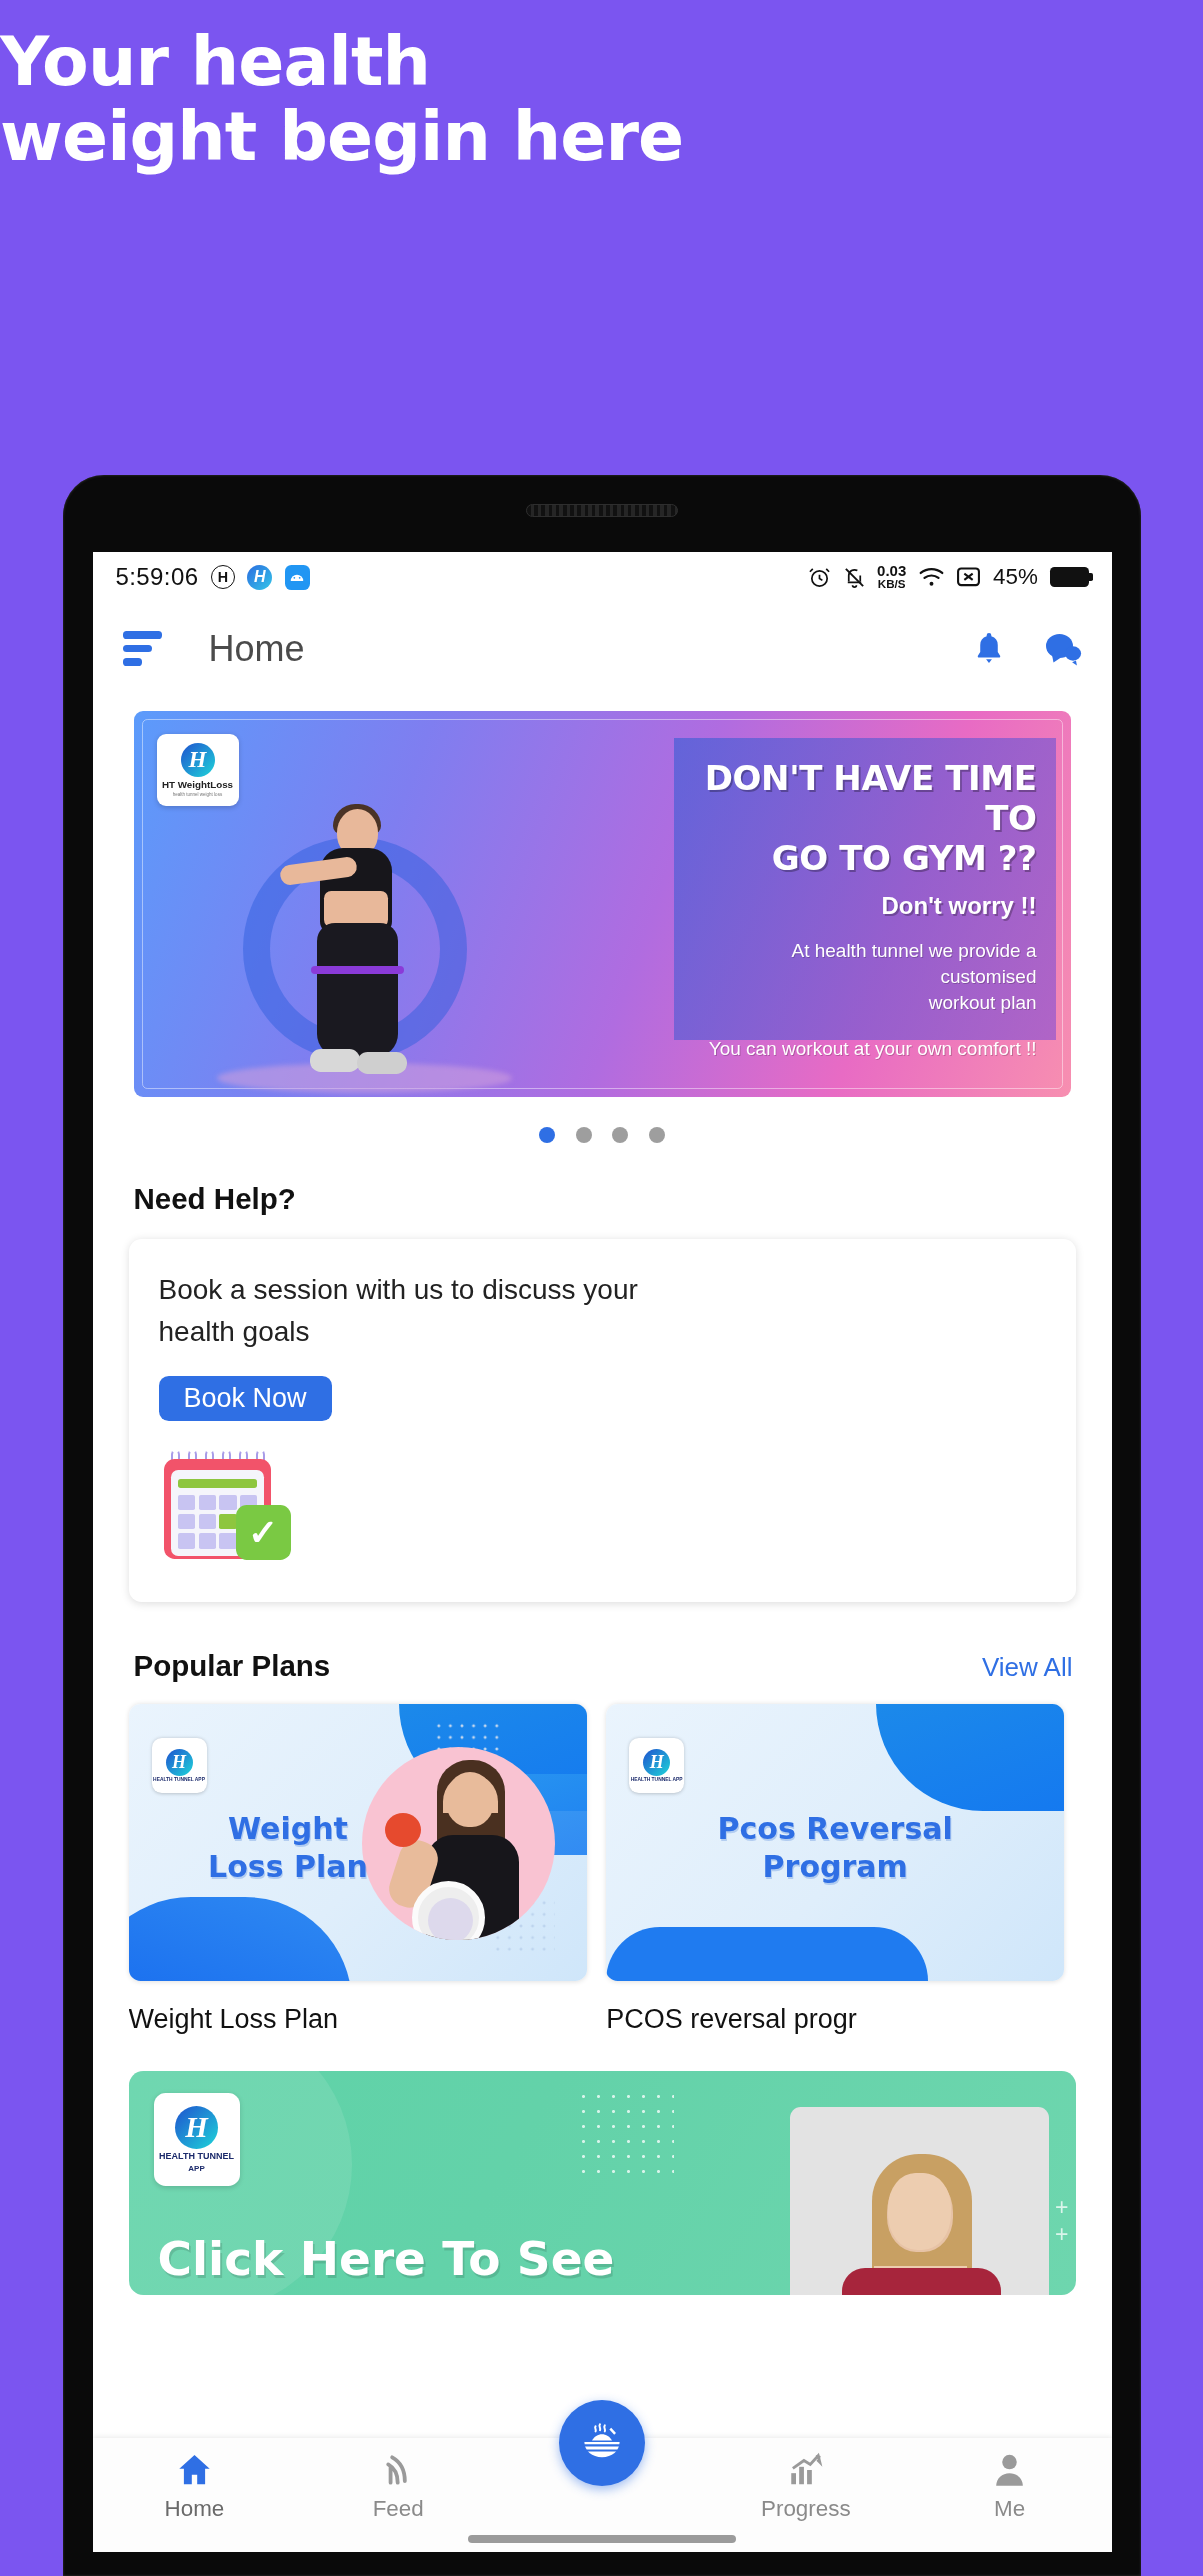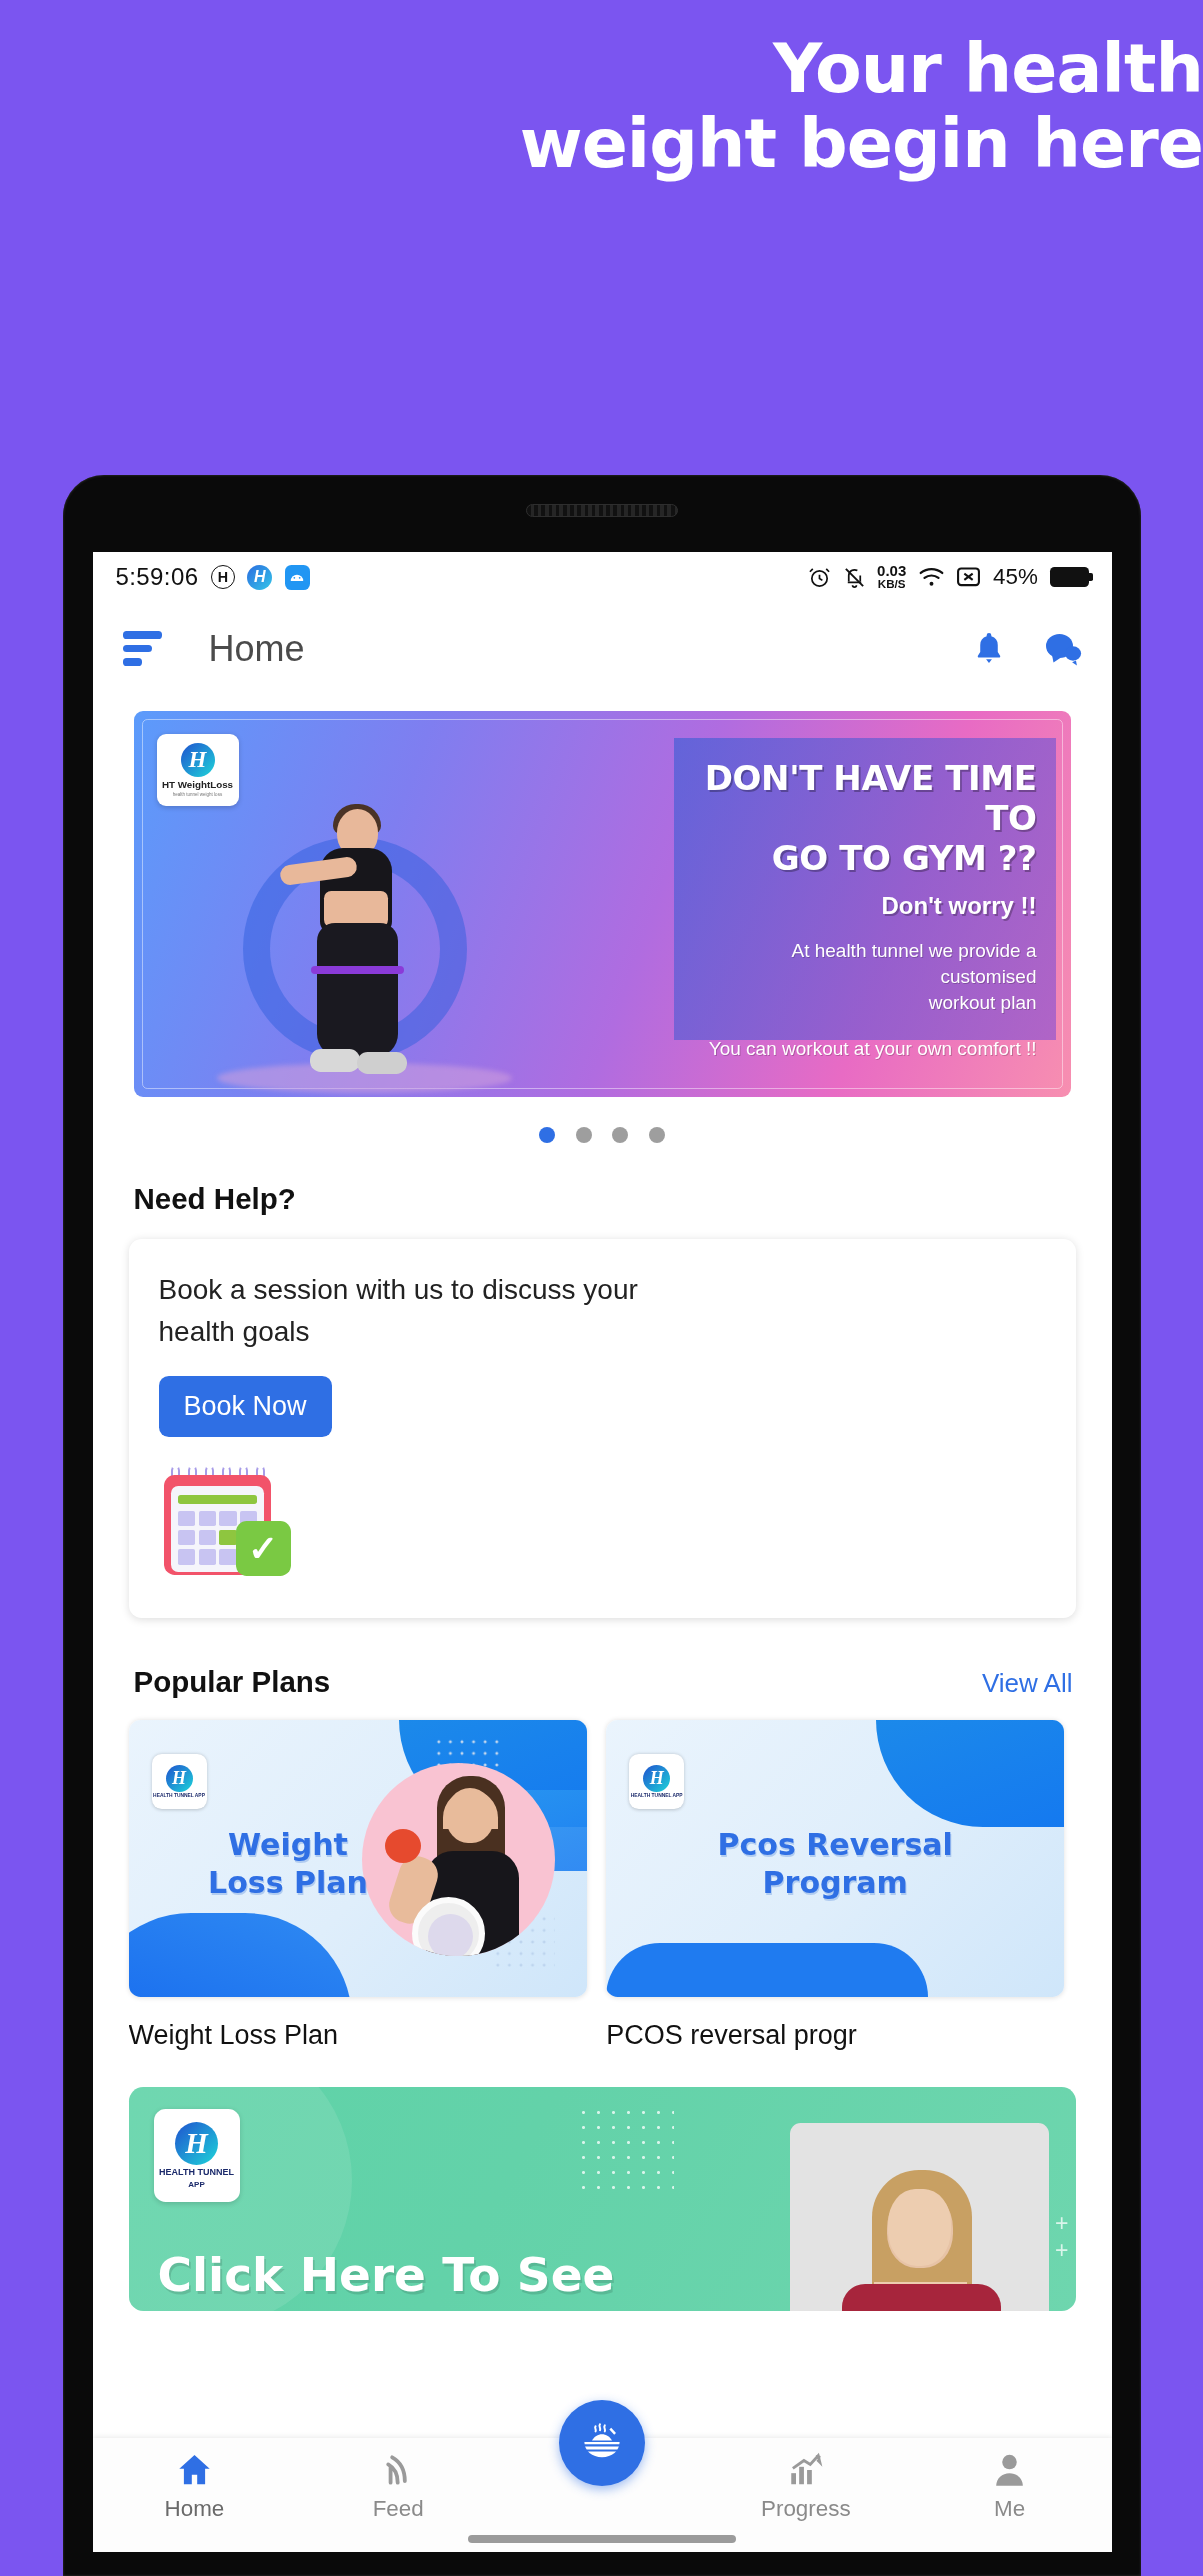--- a/index.html
+++ b/index.html
@@ -6,22 +6,22 @@
   body {
     width: 1203px; height: 2576px;
     background: #7B55F0;
     font-family: "Liberation Sans", sans-serif;
     overflow: hidden;
     position: relative;
   }
 
   
   .promo {
-    text-align: right;
-    padding-top: 31px;
+    text-align: left;
+    padding-top: 24px;
   }
   .promo-line {
     color: #ffffff;
     font-size: 68px;
     font-weight: bold;
     line-height: 75px;
     letter-spacing: -0.9px;
     font-family: "DejaVu Sans", sans-serif;
   }
 
@@ -163,21 +163,21 @@
     padding: 30px 30px 36px 30px;
     display:flex; align-items:flex-start;
     position: relative;
     min-height: 240px;
     flex-direction: column;
   }
   .help-text { flex:1; padding-right:18px; }
   .help-line { font-size:28px;color:#222;line-height:42px; }
   .book-btn {
     margin-top:23px;display:inline-block;background:#2f6fe4;color:#fff;
-    font-size:27px;padding:15px 25px;border-radius:9.8px;border:none;cursor:pointer;
+    font-size:27px;padding:7px 25px;border-radius:9.8px;border:none;cursor:pointer;
     font-family:"Liberation Sans",sans-serif;
   }
   .cal-icon { width:134px;height:125px;position:relative;margin-top:19.7px;margin-right:7.2px;flex:none;}
   .cal-body{position:absolute;left:5.4px;top:18px;width:107px;height:100px;border-radius:10.7px;background:#f2536a;}
   .cal-inner{position:absolute;left:12.5px;top:29px;width:93px;height:86px;border-radius:7.2px;background:#f5f5fb;}
   .cal-bar{position:absolute;left:19.7px;top:38px;width:79px;height:9.8px;border-radius:2.7px;background:#8ec63f;}
   .cal-grid{position:absolute;left:19.7px;top:54px;width:79px;height:54px;display:grid;grid-template-columns:repeat(4,1fr);grid-template-rows:repeat(3,1fr);gap:3.6px;}
   .cal-cell{background:#c8c4f2;border-radius:1.8px;}
   .cal-cell.g{background:#8ec63f;}
   .cal-rings{position:absolute;left:12.5px;top:9px;width:97px;height:23px;display:flex;gap:8px;}

